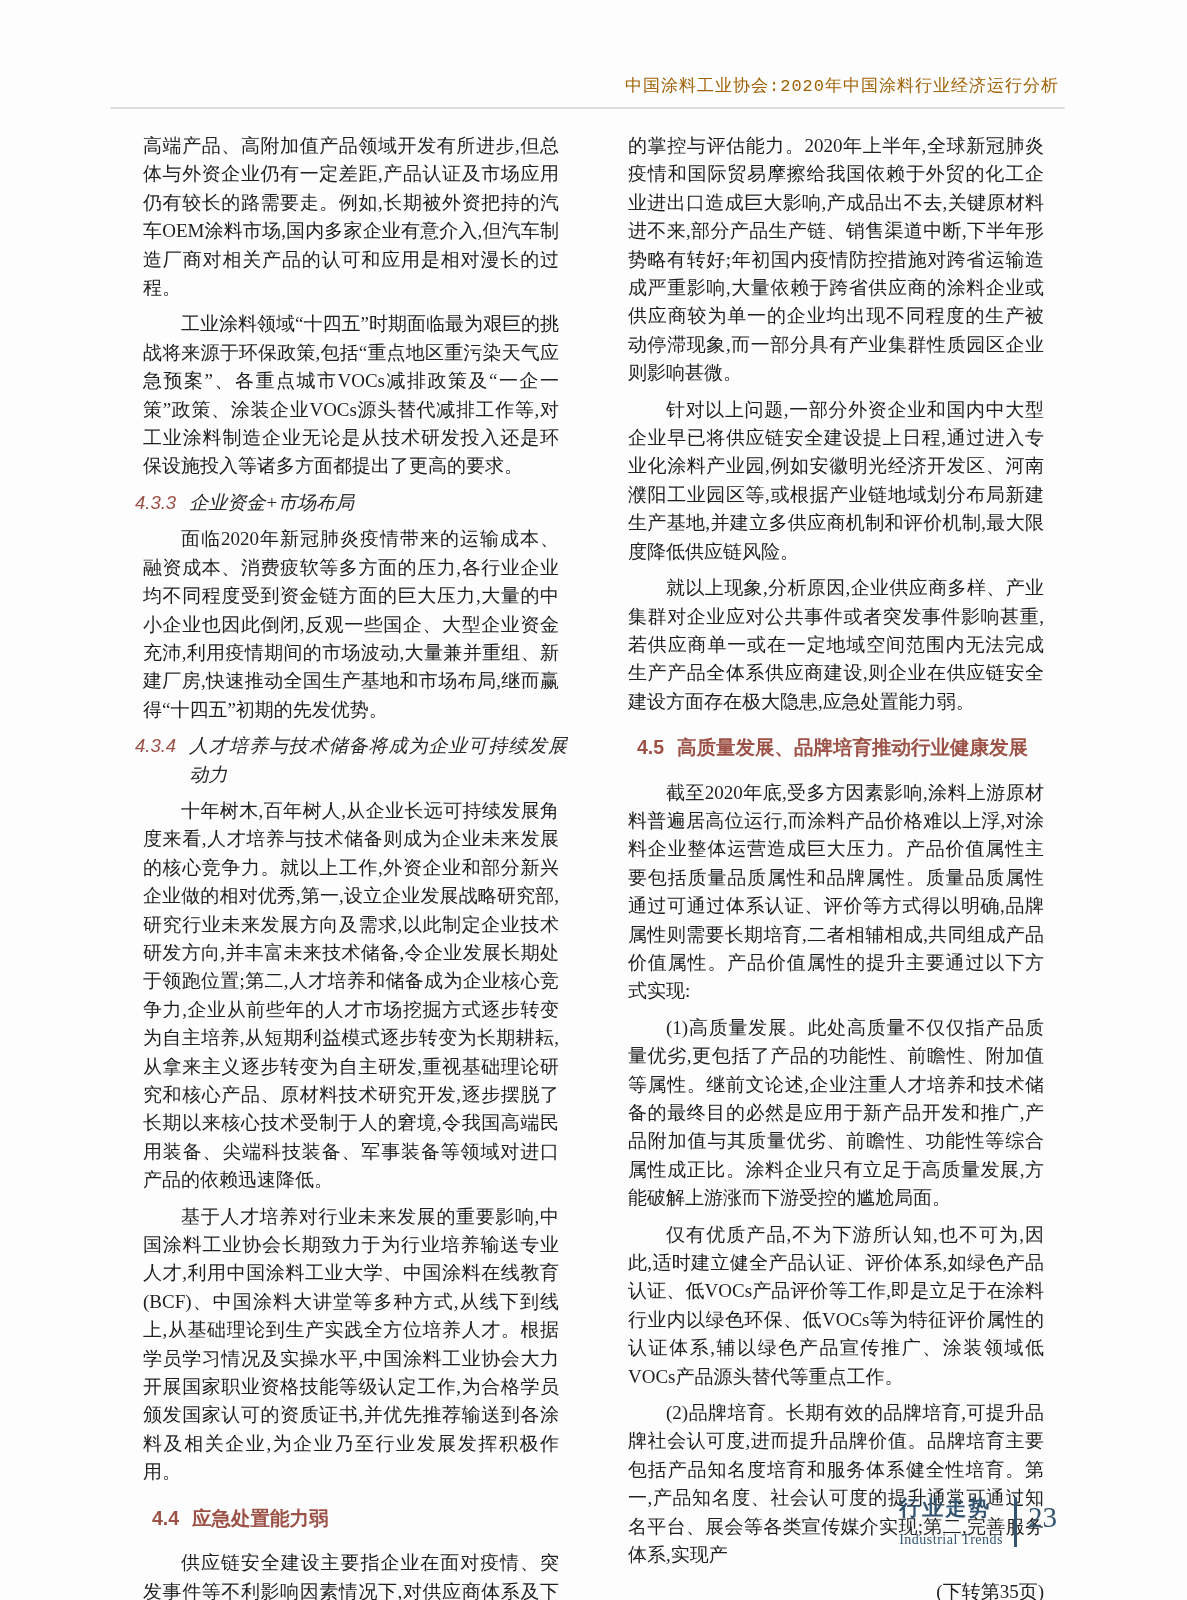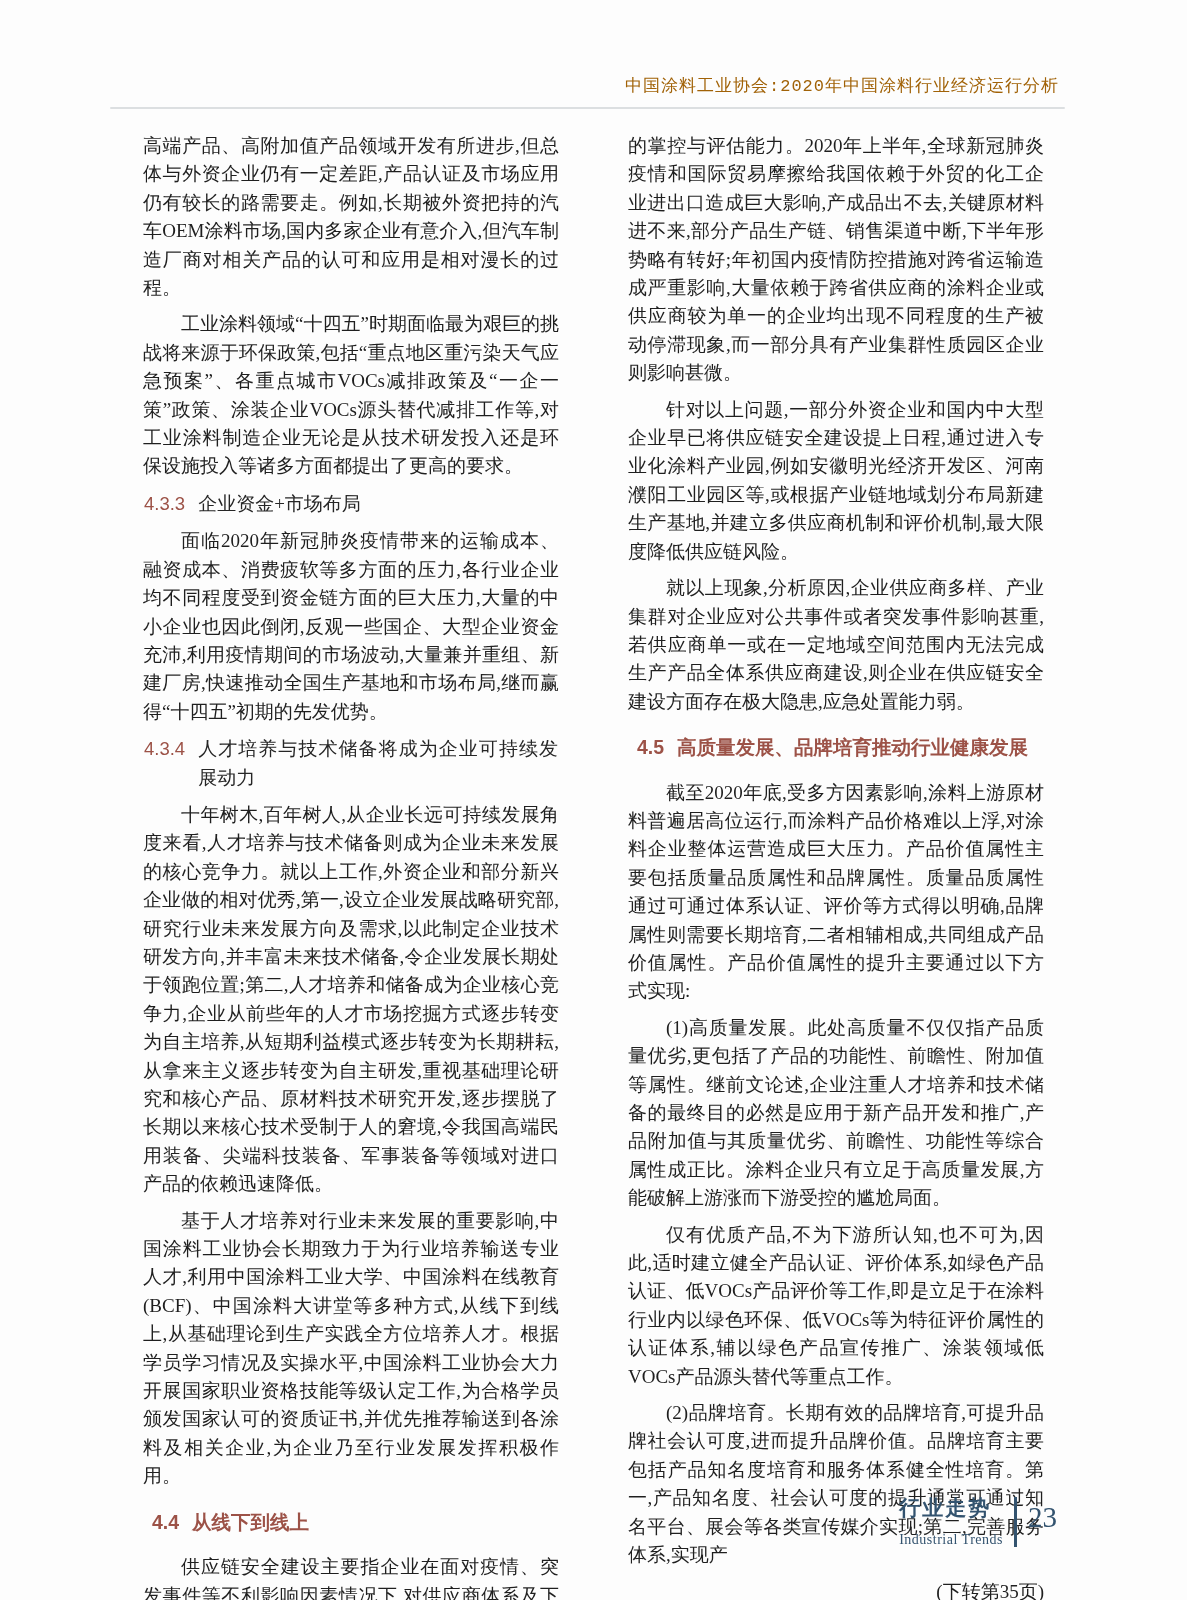--- a/index.html
+++ b/index.html
@@ -17,21 +17,21 @@
     position:absolute;top:107px;left:110px;right:122px;height:2px;
     background:#dcdfe1;border-radius:1px;
   }
   .columns{
     position:absolute;top:124px;left:135px;width:917px;
     display:flex;gap:53px;
   }
   .col{width:432px;font-size:19px;line-height:28.4px;text-align:justify;}
   .col p{margin:8px;text-indent:2em;}
   .col p.cont{text-indent:0;}
-  .h3{display:flex;margin:9px;}
+  .h3{display:flex;margin:0;font-style:italic;}
   .h3 .num{flex:none;margin-right:13px;color:#9c5247;font-family:"Liberation Sans","DejaVu Sans",sans-serif;font-size:18.5px;}
   .h3 .txt{flex:1;color:#262626;}
   .h2{display:flex;margin:17px;color:#9c5247;font-weight:bold;
       font-family:"Liberation Sans","DejaVu Sans",sans-serif;font-size:19.5px;}
   .h2 .num{flex:none;margin-right:13px;}
   .h2 .txt{flex:1;}
   .turn-note{text-align:right !important;text-indent:0 !important;}
   .footer{
     position:absolute;top:1496px;right:130px;
     display:flex;align-items:center;gap:11px;color:#33536f;
@@ -59,21 +59,21 @@
     </div>
     <p>面临2020年新冠肺炎疫情带来的运输成本、融资成本、消费疲软等多方面的压力,各行业企业均不同程度受到资金链方面的巨大压力,大量的中小企业也因此倒闭,反观一些国企、大型企业资金充沛,利用疫情期间的市场波动,大量兼并重组、新建厂房,快速推动全国生产基地和市场布局,继而赢得“十四五”初期的先发优势。</p>
     <div class="h3">
       <span class="num">4.3.4</span>
       <span class="txt">人才培养与技术储备将成为企业可持续发展动力</span>
     </div>
     <p>十年树木,百年树人,从企业长远可持续发展角度来看,人才培养与技术储备则成为企业未来发展的核心竞争力。就以上工作,外资企业和部分新兴企业做的相对优秀,第一,设立企业发展战略研究部,研究行业未来发展方向及需求,以此制定企业技术研发方向,并丰富未来技术储备,令企业发展长期处于领跑位置;第二,人才培养和储备成为企业核心竞争力,企业从前些年的人才市场挖掘方式逐步转变为自主培养,从短期利益模式逐步转变为长期耕耘,从拿来主义逐步转变为自主研发,重视基础理论研究和核心产品、原材料技术研究开发,逐步摆脱了长期以来核心技术受制于人的窘境,令我国高端民用装备、尖端科技装备、军事装备等领域对进口产品的依赖迅速降低。</p>
     <p>基于人才培养对行业未来发展的重要影响,中国涂料工业协会长期致力于为行业培养输送专业人才,利用中国涂料工业大学、中国涂料在线教育(BCF)、中国涂料大讲堂等多种方式,从线下到线上,从基础理论到生产实践全方位培养人才。根据学员学习情况及实操水平,中国涂料工业协会大力开展国家职业资格技能等级认定工作,为合格学员颁发国家认可的资质证书,并优先推荐输送到各涂料及相关企业,为企业乃至行业发展发挥积极作用。</p>
     <div class="h2">
       <span class="num">4.4</span>
-      <span class="txt">从线下到线上</span>
+      <span class="txt">应急处置能力弱</span>
     </div>
     <p>供应链安全建设主要指企业在面对疫情、突发事件等不利影响因素情况下,对供应商体系及下游市场</p>
   </div>
 
   <div class="col">
     <p class="cont">的掌控与评估能力。2020年上半年,全球新冠肺炎疫情和国际贸易摩擦给我国依赖于外贸的化工企业进出口造成巨大影响,产成品出不去,关键原材料进不来,部分产品生产链、销售渠道中断,下半年形势略有转好;年初国内疫情防控措施对跨省运输造成严重影响,大量依赖于跨省供应商的涂料企业或供应商较为单一的企业均出现不同程度的生产被动停滞现象,而一部分具有产业集群性质园区企业则影响甚微。</p>
     <p>针对以上问题,一部分外资企业和国内中大型企业早已将供应链安全建设提上日程,通过进入专业化涂料产业园,例如安徽明光经济开发区、河南濮阳工业园区等,或根据产业链地域划分布局新建生产基地,并建立多供应商机制和评价机制,最大限度降低供应链风险。</p>
     <p>就以上现象,分析原因,企业供应商多样、产业集群对企业应对公共事件或者突发事件影响甚重,若供应商单一或在一定地域空间范围内无法完成生产产品全体系供应商建设,则企业在供应链安全建设方面存在极大隐患,应急处置能力弱。</p>
     <div class="h2">
       <span class="num">4.5</span>

